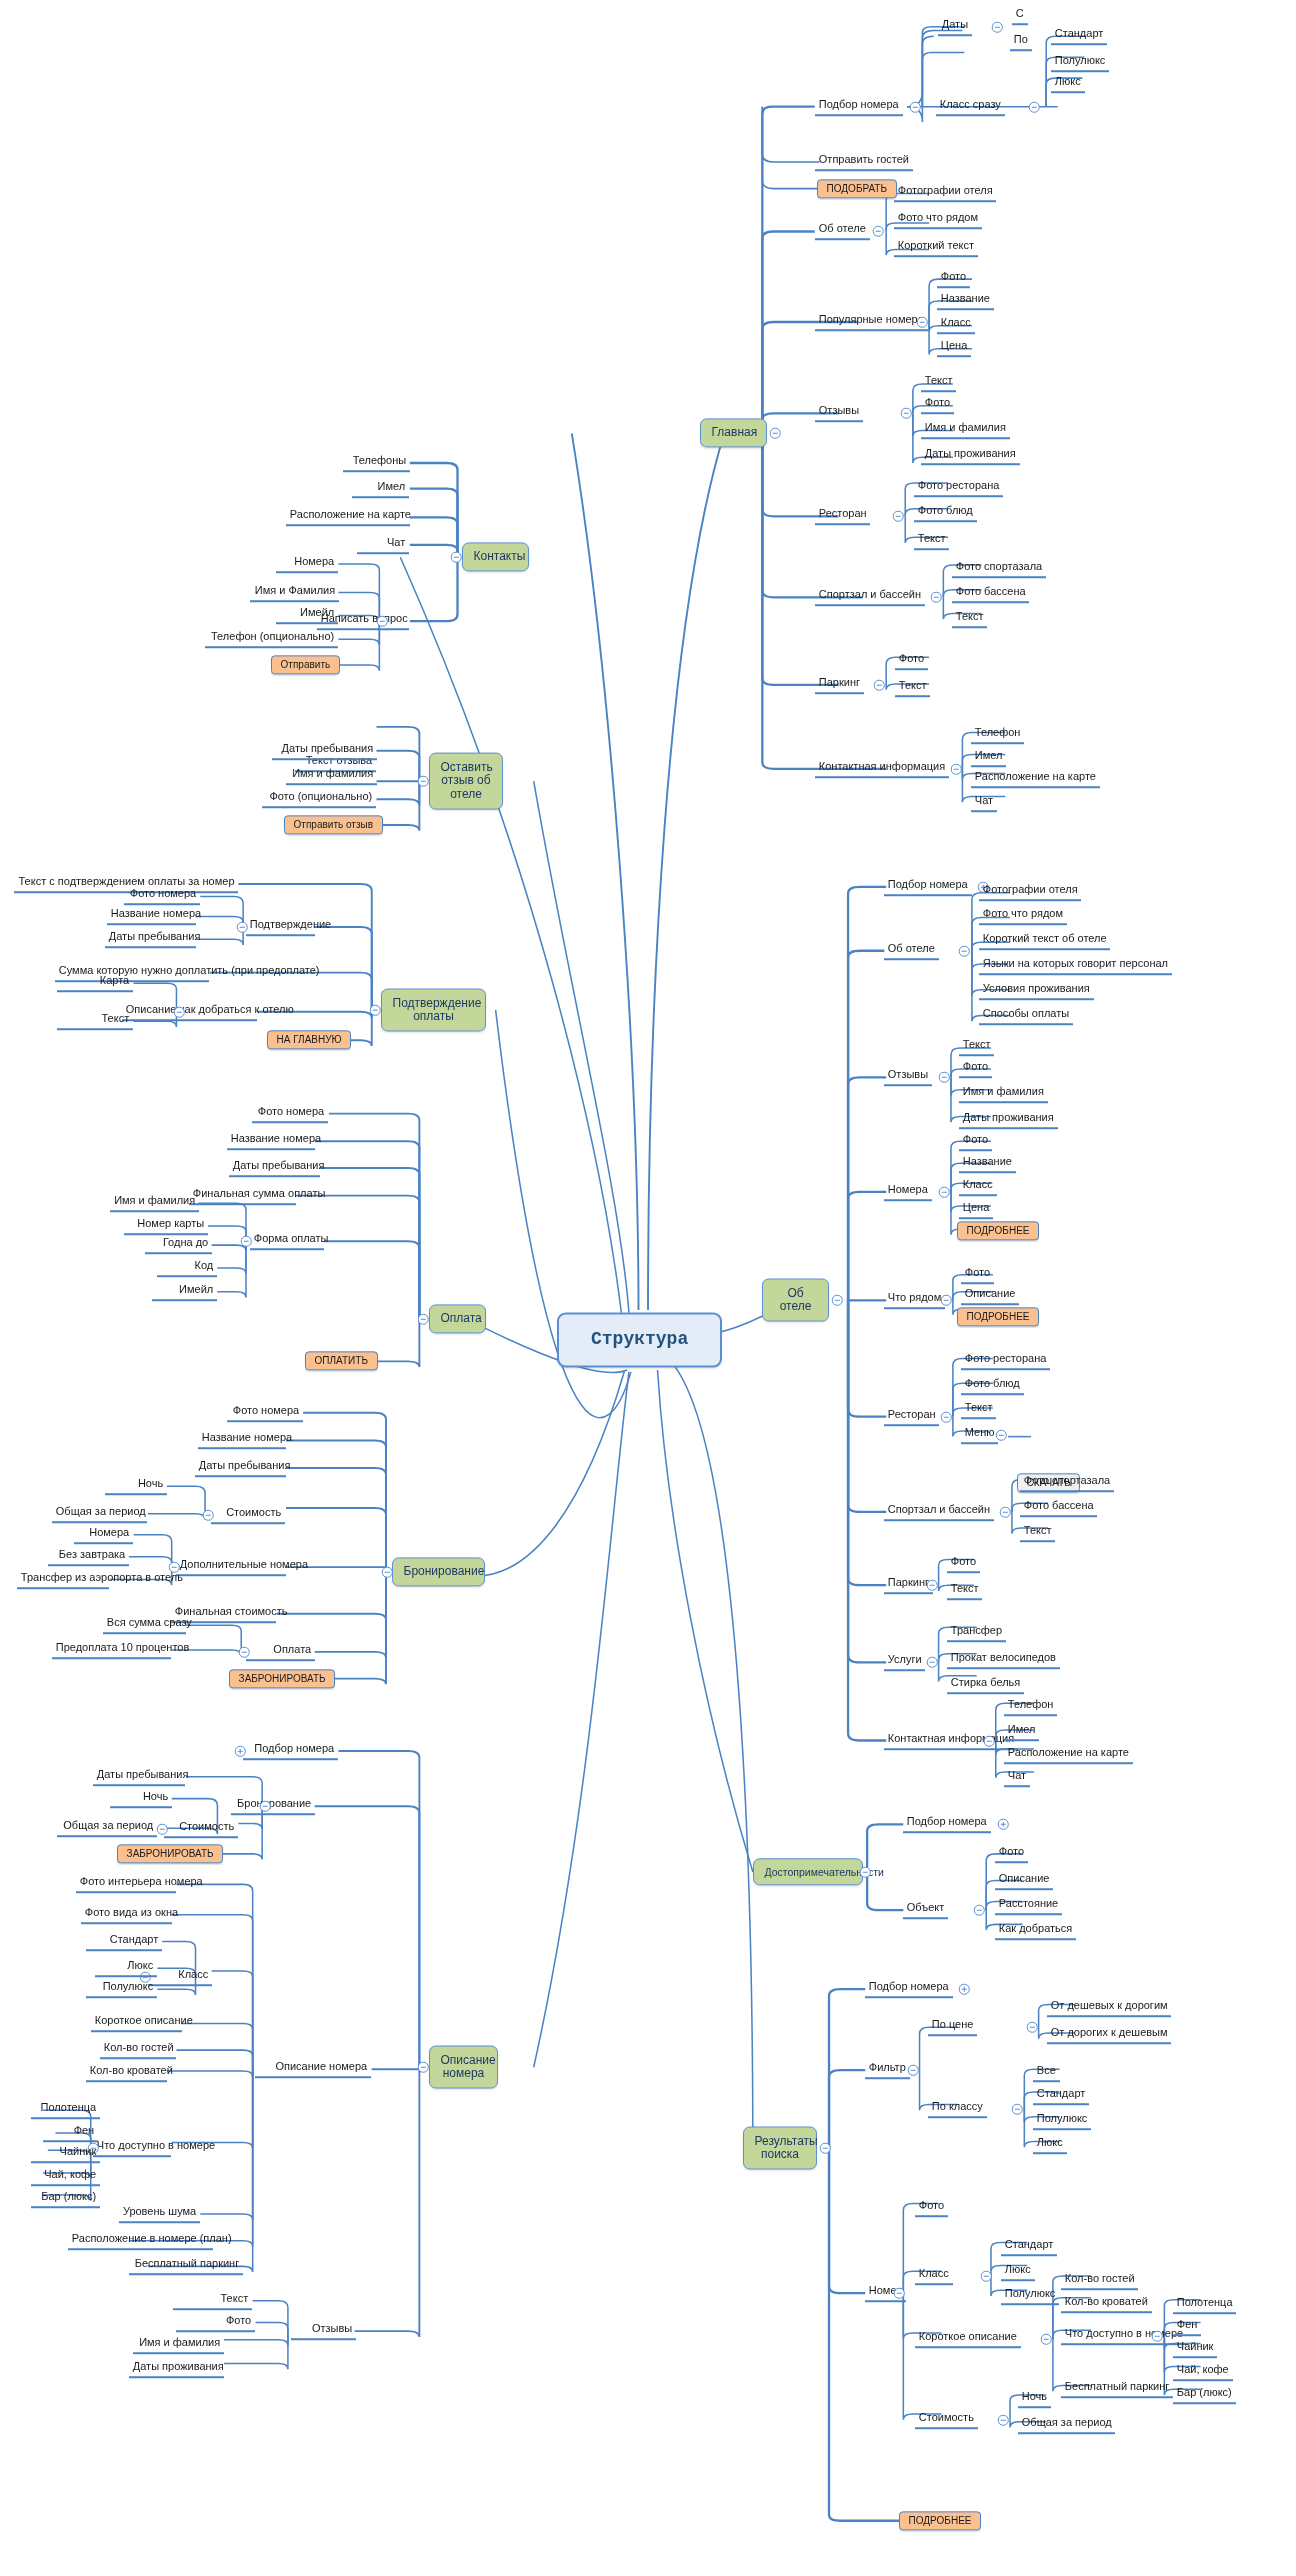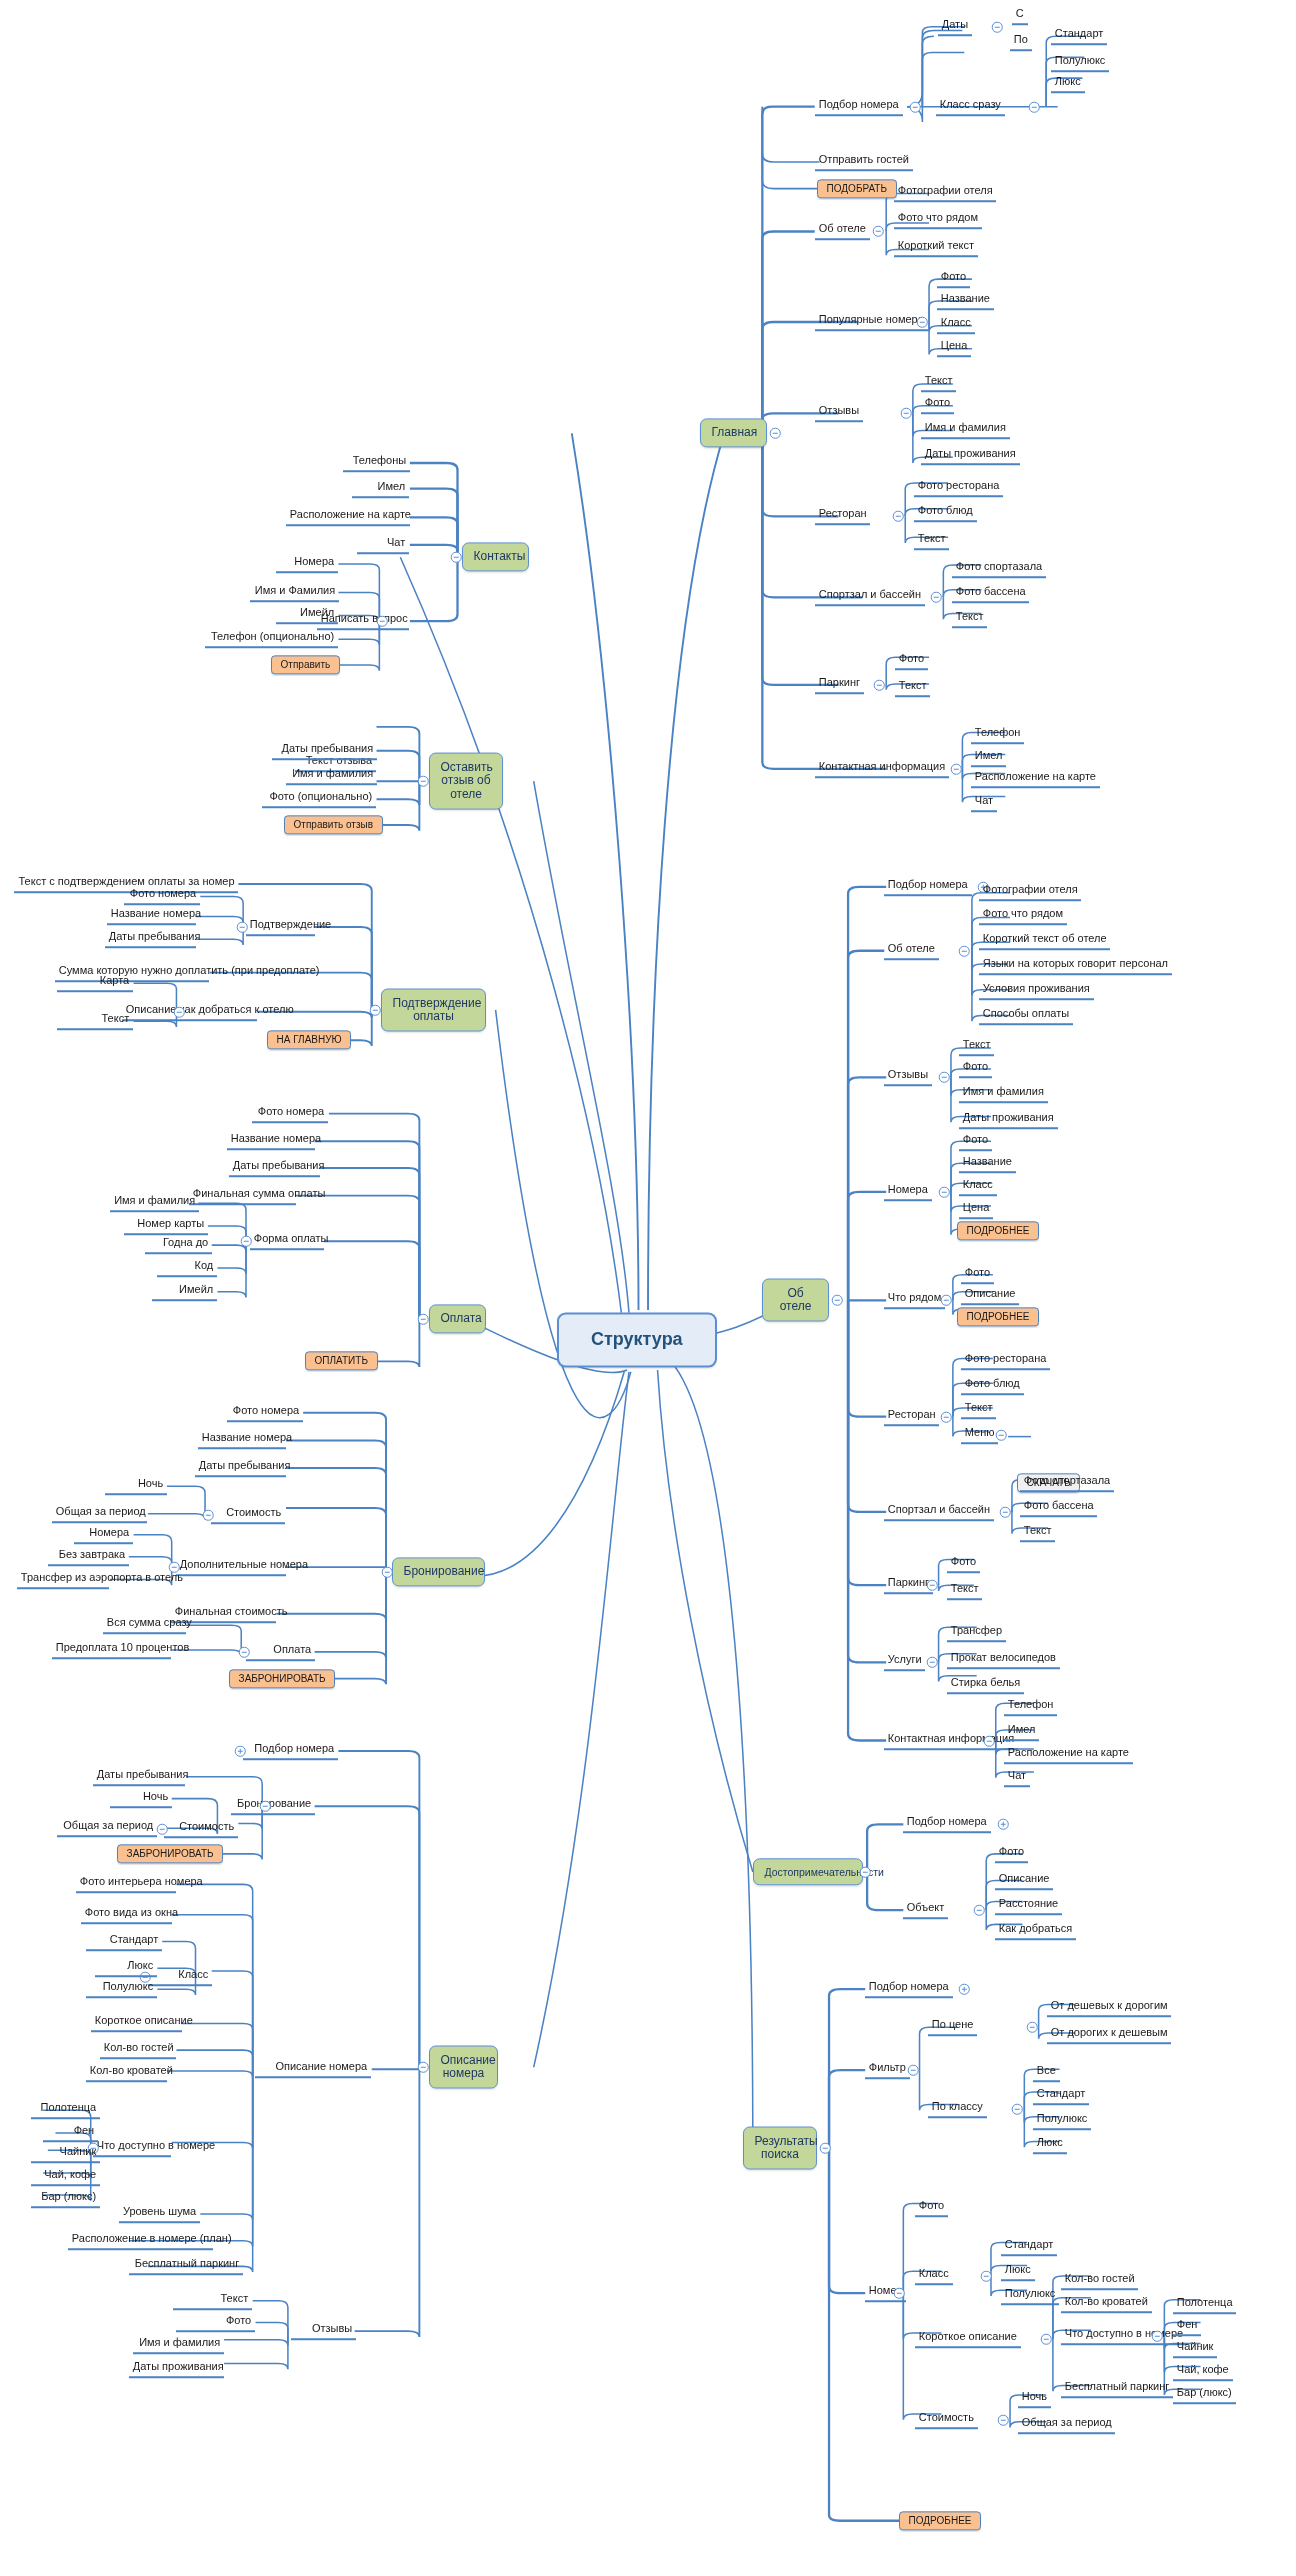--- a/index.html
+++ b/index.html
@@ -347,21 +347,21 @@
       <path d="M265 2172 L265 2385 Q265 2379 255 2379 L155 2379"></path>
 
       <path d="M440 2170 L440 2453 Q440 2447 428 2447 L372 2447" stroke-width="2"></path>
       <path d="M302 2447 L302 2422 Q302 2415 292 2415 L265 2415"></path>
       <path d="M302 2447 L302 2444 Q302 2438 292 2438 L268 2438"></path>
       <path d="M302 2447 L302 2462 Q302 2456 292 2456 L235 2456"></path>
       <path d="M302 2447 L302 2487 Q302 2481 292 2481 L235 2481"></path>
     </g>
   </svg>
 
-  <div class="node root" style="left:557px; top:1340px;">
+  <div class="node root" style="left:557px; top:1340px;font-family:Liberation Mono, monospace;">
     <span>Структура</span>
   </div>
 
   <div class="node main" style="left:700px; top:433px; width:67px;">
     <span>Главная</span>
   </div>
   <div class="tgl" style="left:775px; top:433px;"></div>
 
   <div class="node main" style="left:762px; top:1300px; width:67px;">
     <span>Об отеле</span>

